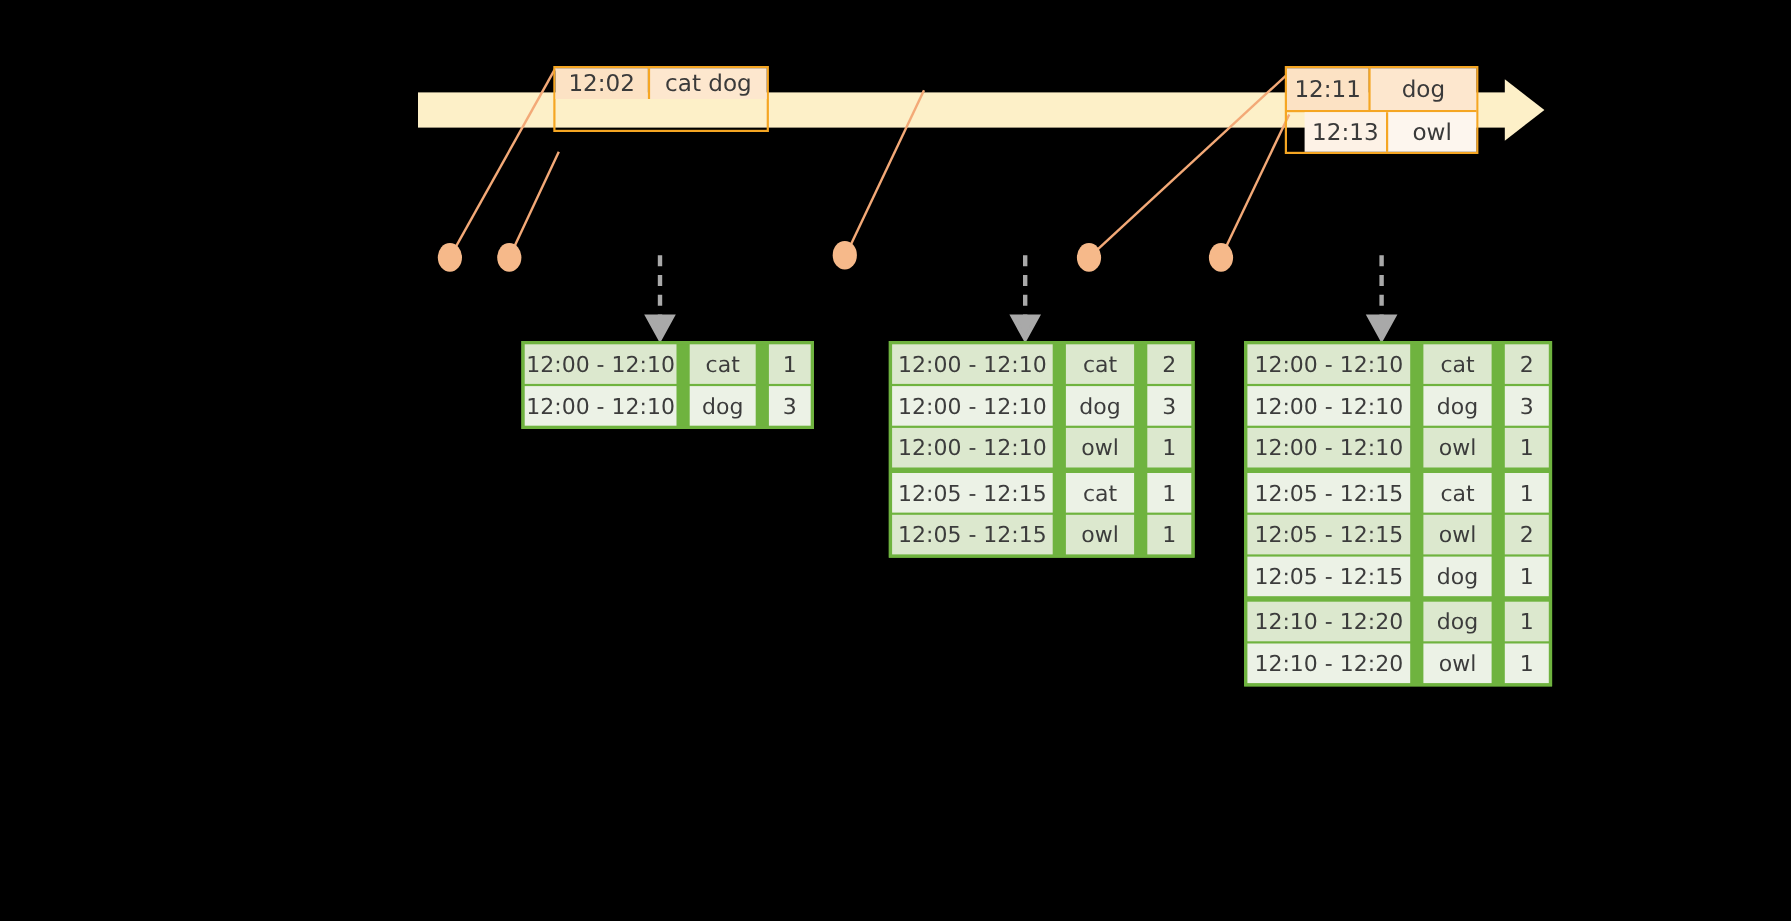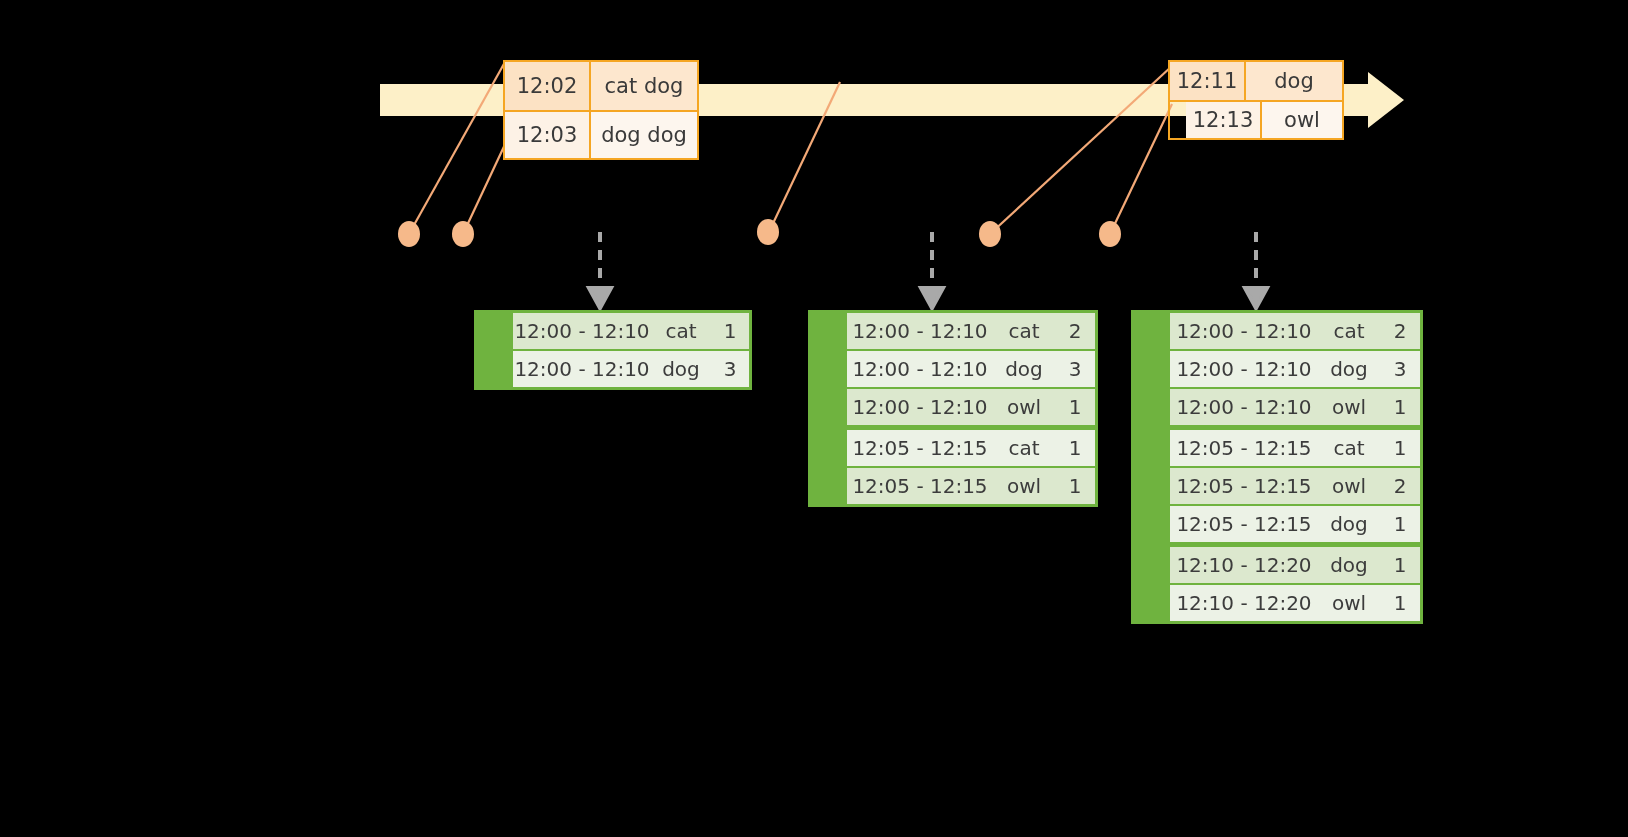--- a/index.html
+++ b/index.html
@@ -26,21 +26,21 @@
   .hsep{border-top:2px solid #F5A623;}
 
   
   .dot{position:absolute;width:22px;height:26px;border-radius:50%;background:#F6B98A;}
   svg.lines{position:absolute;left:0;top:0;width:1628px;height:837px;
             pointer-events:none;overflow:visible;}
 
   
   .tbl{position:absolute;border:3px solid #6FB33F;box-sizing:border-box;
        display:flex;flex-direction:column;background:#6FB33F;gap:2px;padding:0;}
-  .trow{display:flex;gap:0;margin-left:36px;}
+  .trow{display:flex;gap:12px;}
   .trow.group-end{margin-bottom:3px;}
   .tc{box-sizing:border-box;display:flex;align-items:center;justify-content:center;
       color:#3c3c3c;font-size:20px;white-space:nowrap;height:36px;}
   .tc.win{background:#DCE8CE;}
   .tc.key{background:#DCE8CE;}
   .tc.val{background:#DCE8CE;}
   .trow.odd .tc{background:#ECF2E6;}
 </style>
 </head>
 <body>
@@ -51,28 +51,24 @@
   <div class="tl-head"></div>
 
   <svg class="lines">
     <line x1="409" y1="234" x2="505" y2="62" stroke="#F3A977" stroke-width="2.2"></line>
     <line x1="463" y1="234" x2="508" y2="138" stroke="#F3A977" stroke-width="2.2"></line>
     <line x1="768" y1="234" x2="840" y2="82" stroke="#F3A977" stroke-width="2.2"></line>
     <line x1="990" y1="234" x2="1172" y2="66" stroke="#F3A977" stroke-width="2.2"></line>
     <line x1="1110" y1="234" x2="1172" y2="104" stroke="#F3A977" stroke-width="2.2"></line>
   </svg>
 
-  <div class="ev-stack" style="left:503px;top:60px;width:196px;height:100px;">
+  <div class="ev-stack" style="left:503px;top:60px;width:196px;height:60px;">
     <div class="ev-row" style="height:50%;">
       <div class="cell ev-time" style="width:84px;height:100%;">12:02</div>
       <div class="cell ev-words vsep" style="flex:1;height:100%;">cat dog</div>
-    </div>
-    <div class="ev-row hsep" style="height:50%;">
-      <div class="cell ev-time alt" style="width:84px;height:100%;">12:03</div>
-      <div class="cell ev-words alt vsep" style="flex:1;height:100%;">dog dog</div>
     </div>
   </div>
 
 
   <div class="ev-stack" style="left:1168px;top:60px;width:176px;height:80px;">
     <div class="ev-row" style="height:50%;">
       <div class="cell ev-time" style="width:74px;height:100%;">12:11</div>
       <div class="cell ev-words vsep" style="flex:1;height:100%;">dog</div>
     </div>
     <div class="ev-row hsep" style="height:50%;padding-left:16px;">

